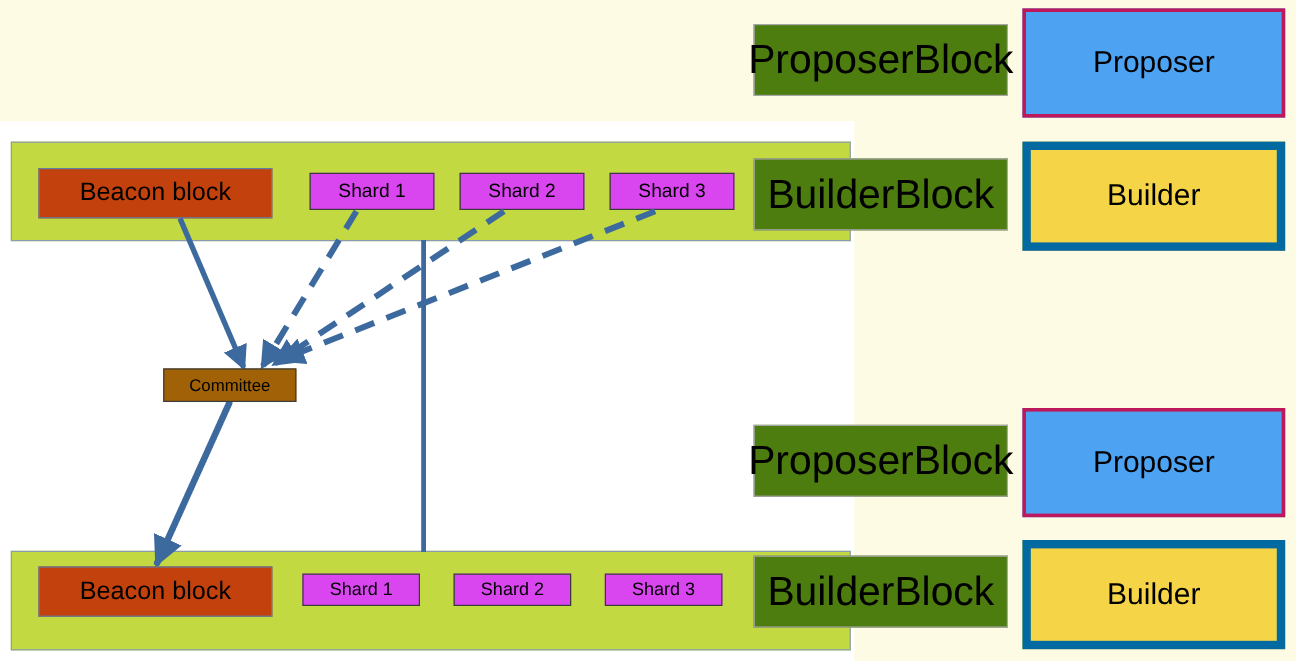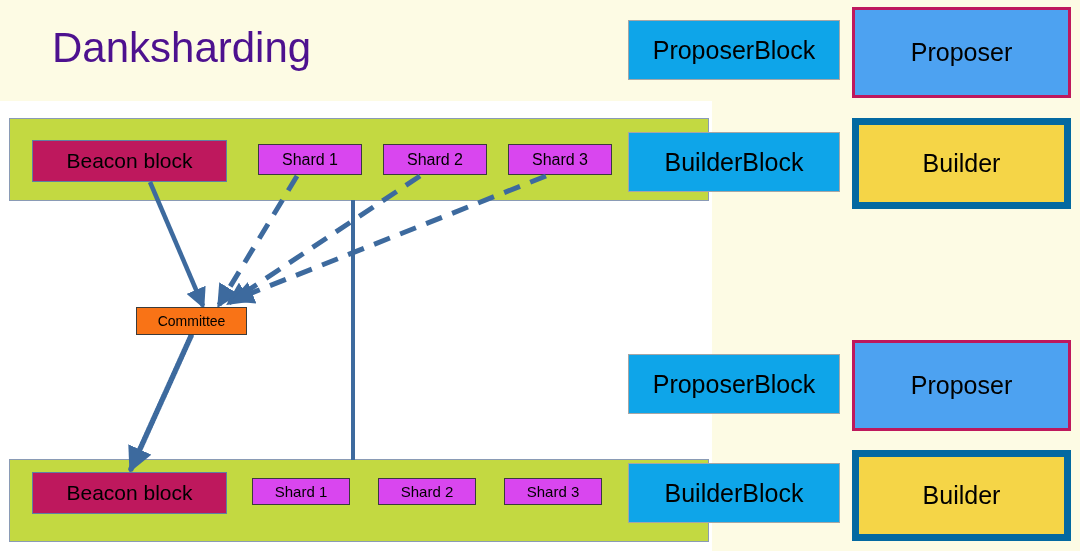--- a/index.html
+++ b/index.html
@@ -35,21 +35,21 @@
     background: #c3d941;
     border: 1px solid #8a9bb5;
     box-sizing: border-box;
   }
   #green-row-top  { left: 9px;  top: 118px; width: 700px; height: 83px; }
   #green-row-bot  { left: 9px;  top: 459px; width: 700px; height: 83px; }
 
   
   .beacon {
     position: absolute;
-    background: #be185d;
+    background: #c2410c;
     border: 1px solid #5f7fa3;
     box-sizing: border-box;
     display: flex;
     align-items: center;
     justify-content: center;
     color: #000;
     font-size: 21px;
   }
   #beacon-top { left: 32px; top: 140px; width: 195px; height: 42px; }
   #beacon-bot { left: 32px; top: 472px; width: 195px; height: 42px; }
@@ -73,44 +73,44 @@
   .shard-bot { top: 478px; height: 27px; width: 98px; font-size: 15px; }
   #shard-bot-0 { left: 252px; }
   #shard-bot-1 { left: 378px; }
   #shard-bot-2 { left: 504px; }
 
   
   #committee {
     position: absolute;
     left: 136px; top: 307px;
     width: 111px; height: 28px;
-    background: #f97316;
+    background: #a16207;
     border: 1px solid #3b3b3b;
     box-sizing: border-box;
     display: flex;
     align-items: center;
     justify-content: center;
     font-size: 14px;
     color: #000;
     z-index: 6;
   }
 
   
   .blk {
     position: absolute;
     box-sizing: border-box;
     display: flex;
     align-items: center;
     justify-content: center;
     color: #000;
   }
   .blk-grey {
-    background: #0ea5e9;
+    background: #4d7c0f;
     border: 1px solid #a6a6a6;
-    font-size: 25px;
+    font-size: 34px;
   }
   .blk-blue {
     background: #4da2f1;
     border: 3px solid #be185d;
     font-size: 25px;
   }
   .blk-yellow {
     background: #f5d547;
     border: 7px solid #0369a1;
     font-size: 25px;
@@ -144,21 +144,20 @@
   }
 </style>
 </head>
 <body>
 
 <div id="canvas">
 
   <div class="cream-top"></div>
   <div class="cream-right"></div>
 
-  <div id="page-title">Danksharding</div>
 
   <div class="green-row" id="green-row-top"></div>
 
   <div class="beacon" id="beacon-top">Beacon block</div>
 
   <div class="shard shard-top" id="shard-top-0">Shard 1</div>
   <div class="shard shard-top" id="shard-top-1">Shard 2</div>
   <div class="shard shard-top" id="shard-top-2">Shard 3</div>
 
   <div class="blk blk-grey" id="proposerblock-top">ProposerBlock</div>

